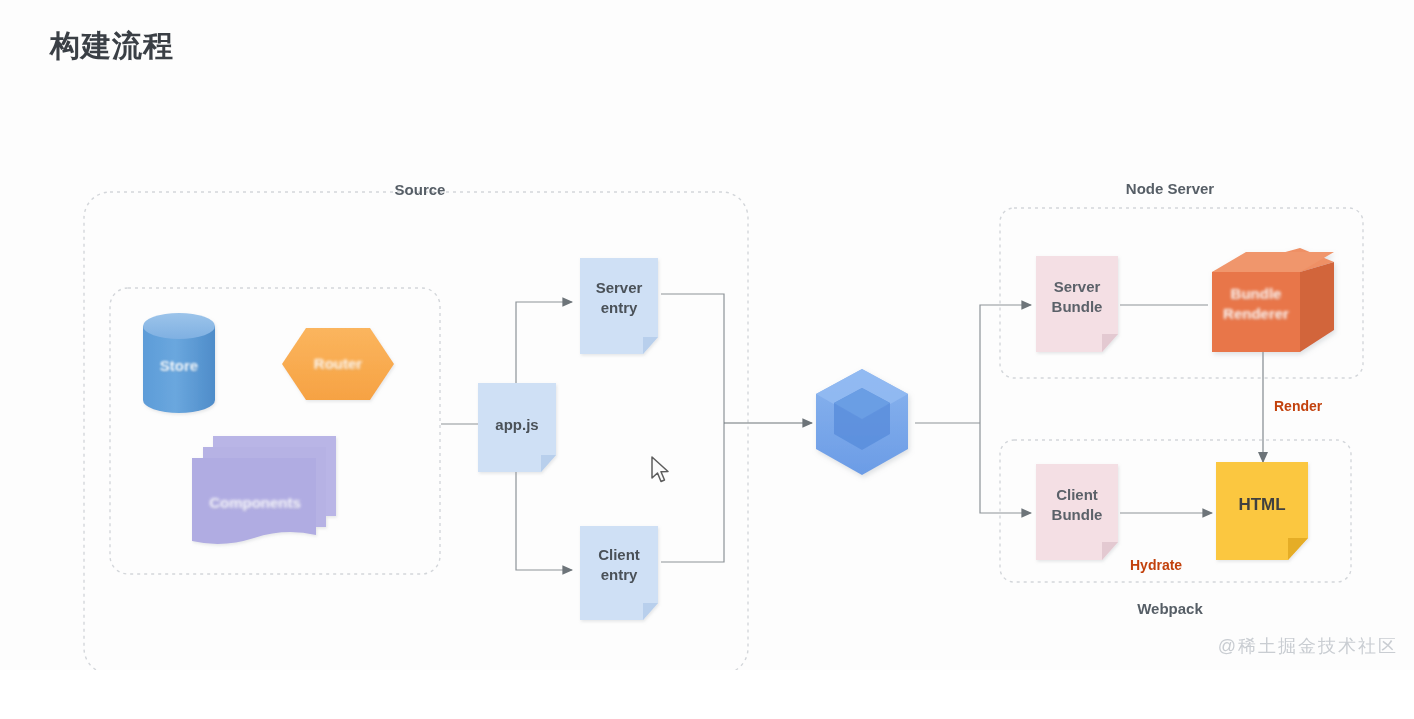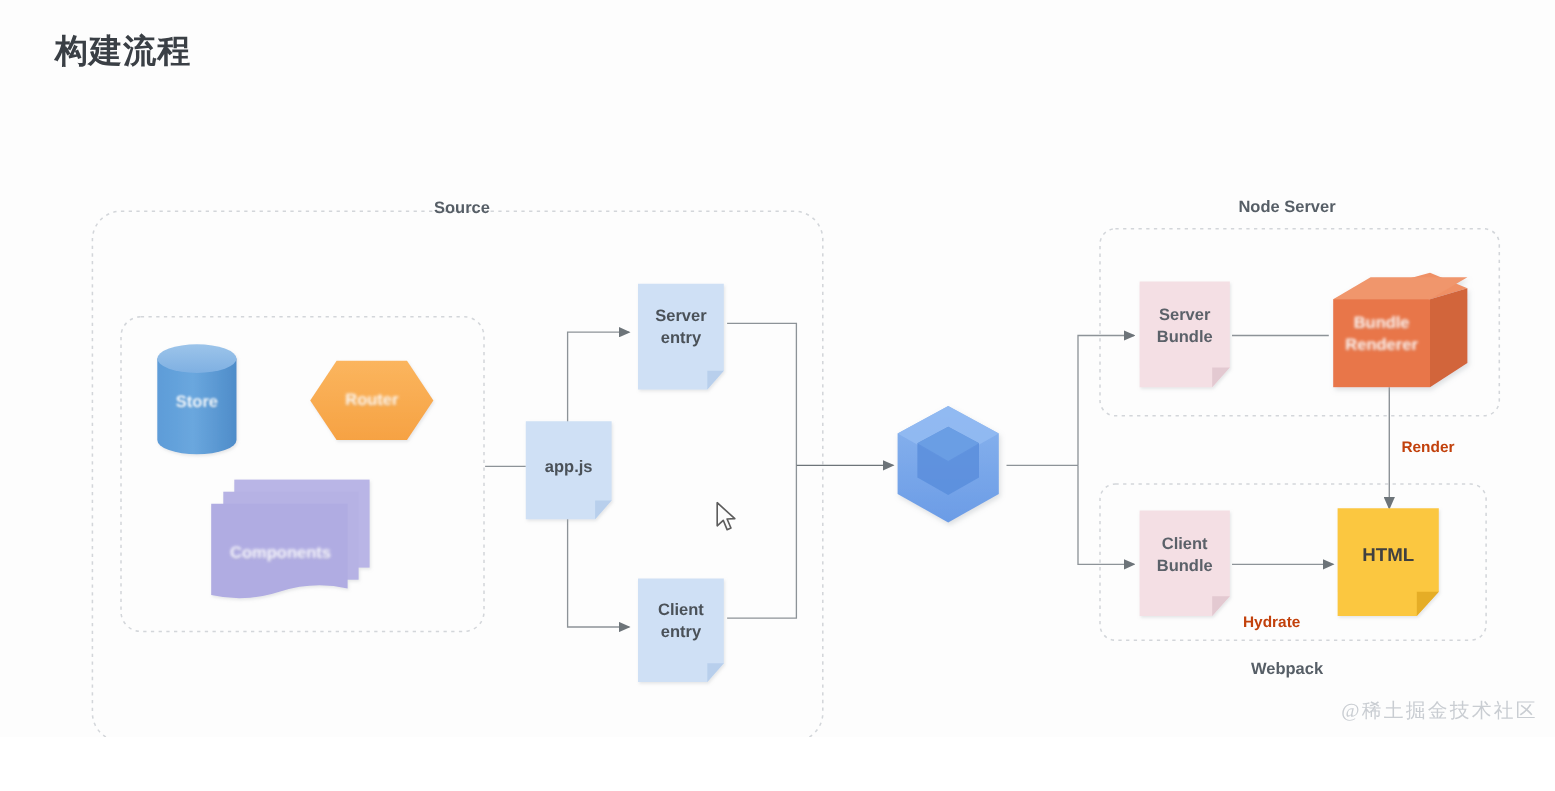--- a/index.html
+++ b/index.html
@@ -100,21 +100,21 @@
     filter: blur(1.1px);
     opacity: .92;
   }
   #watermark {
     position: absolute;
     right: 16px;
     bottom: 12px;
     font-size: 18px;
     color: #c9cdd2;
     letter-spacing: 2px;
-    font-family: Liberation Serif, serif;
+    font-family: Liberation Sans, sans-serif;
   }
   #cursor {
     position: absolute;
     left: 650px;
     top: 456px;
     width: 22px;
     height: 30px;
   }
 </style>
 </head>

